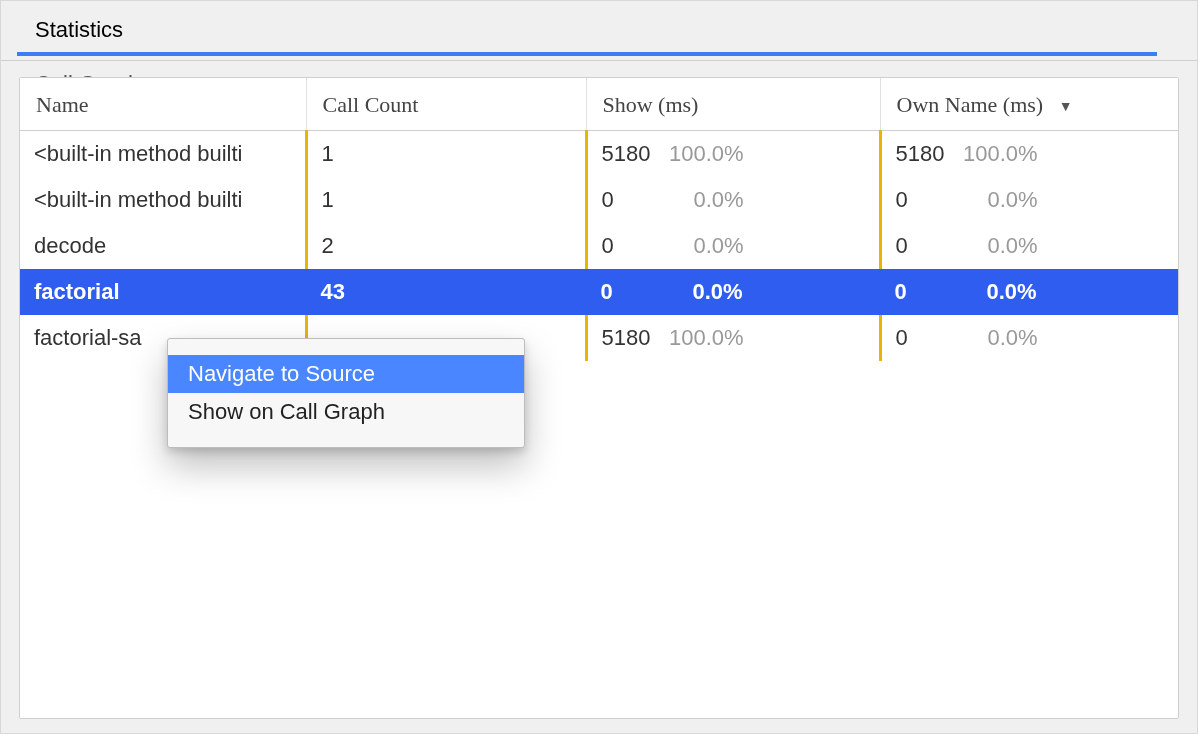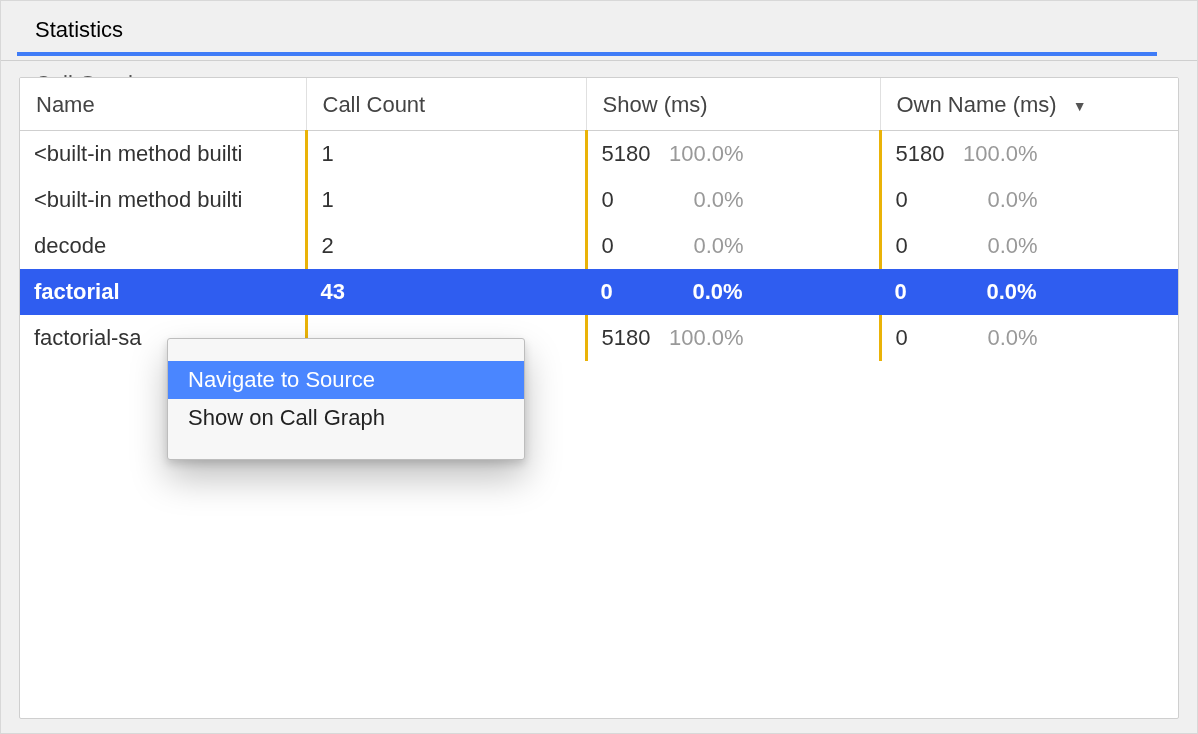--- a/index.html
+++ b/index.html
@@ -61,20 +61,21 @@
   colgroup .c-own  { width: auto; }
   thead th {
     text-align: left;
     font-weight: 400;
     color: #444;
     padding: 14px 12px 12px 16px;
     border-bottom: 1px solid #cfcfcf;
     border-right: 1px solid #e0e0e0;
     background: #fff;
     white-space: nowrap;
+    font-family: Liberation Serif, serif;
   }
   thead th:last-child { border-right: none; }
   .sort-indicator {
     display: inline-block;
     margin-left: 10px;
     font-size: 14px;
     color: #555;
     vertical-align: middle;
   }
   tbody td {
@@ -106,21 +107,21 @@
   }
   .context-menu {
     position: absolute;
     left: 166px;
     top: 337px;
     width: 358px;
     background: #f7f7f7;
     border: 1px solid #bdbdbd;
     border-radius: 3px;
     box-shadow: 0 18px 36px rgba(0,0,0,0.25), 0 4px 8px rgba(0,0,0,0.15);
-    padding: 22px 0;
+    padding: 16px 0;
     z-index: 50;
   }
   .context-menu .menu-item {
     padding: 6px 20px;
     color: #222;
     white-space: nowrap;
     cursor: default;
   }
   .context-menu .menu-item.hover {
     background: #4a86ff;

